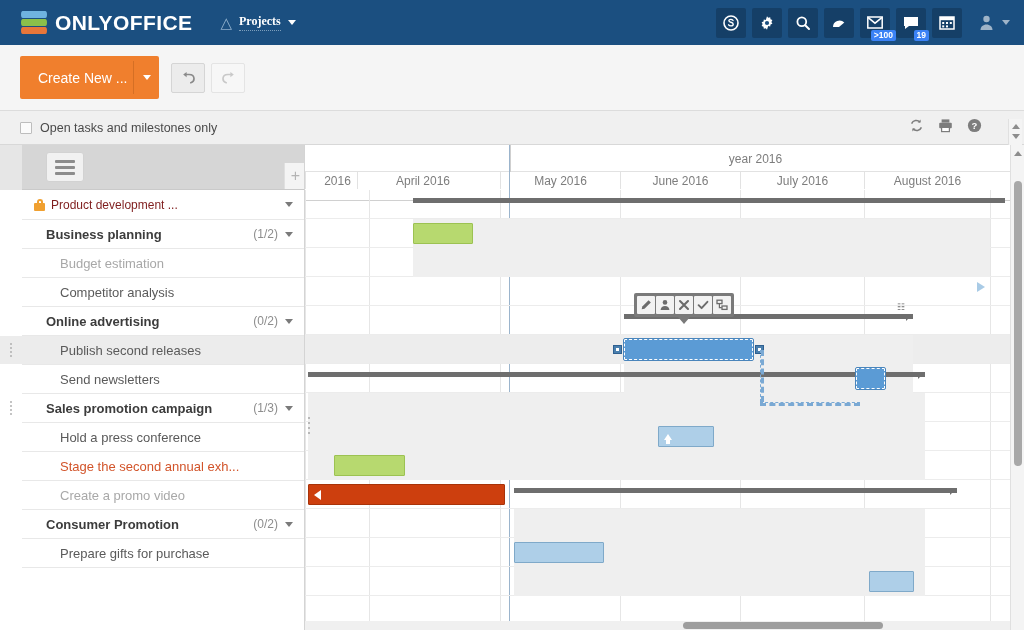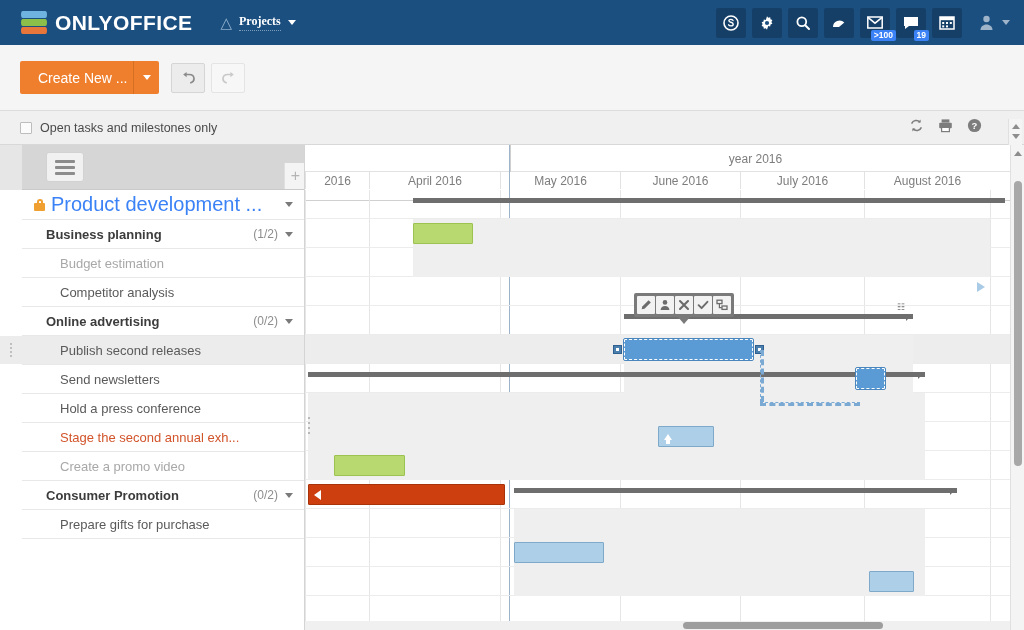--- a/index.html
+++ b/index.html
@@ -54,21 +54,21 @@
   }
   .badge.sm { right: -3px; }
   .avatar-box { display: flex; align-items: center; margin-left: 16px; }
 
   
   .toolbar {
     height: 66px; background: #f5f5f5; border-bottom: 1px solid #dcdcdc;
     display: flex; align-items: center; position: relative;
   }
   .btn-create {
-    margin-left: 20px; height: 33px; background: #f07f2d; color: #fff;
+    margin-left: 20px; height: 43px; background: #f07f2d; color: #fff;
     border: none; border-radius: 2px; font-size: 14px;
     font-family: "Liberation Sans", sans-serif;
     display: flex; align-items: center; padding: 0 0 0 18px; cursor: pointer;
   }
   .btn-create .lbl { padding-right: 32px; }
   .btn-create .split {
     border-left: 1px solid #d56f24; height: 33px; width: 26px;
     display: flex; align-items: center; justify-content: center; margin-left: -26px;
   }
   .btn-create .split i {
@@ -193,21 +193,21 @@
   .lock .body {
     position: absolute; bottom: 0; left: 0; width: 11px; height: 8px;
     background: #f0a030; border-radius: 1px;
   }
   .lock .shackle {
     position: absolute; top: 0; left: 2.5px; width: 6px; height: 6px;
     border: 2px solid #f0a030; border-bottom: none;
     border-radius: 3px 3px 0 0;
   }
   .t-name { font-size: 13px; color: #4c4c4c; }
-  .t-name.project { font-size: 20px; color: #3b82f6; }
+  .t-name.project { font-size: 12px; color: #7f1d1d; }
   .t-name.group { font-weight: bold; color: #3c3c3c; padding-left: 24px; }
   .t-name.task { padding-left: 38px; color: #5a5a5a; }
   .t-name.muted { color: #a8a8a8; }
   .t-name.overdue { color: #d2542a; }
   .t-right {
     margin-left: auto; display: flex; align-items: center; padding-right: 12px;
   }
   .t-count { font-size: 12px; color: #8d8d8d; margin-right: 7px; }
   .t-caret {
     width: 0; height: 0;
@@ -554,20 +554,35 @@
           </div>
           <span class="t-name task">Publish second releases</span>
           <div class="t-right"></div>
         </div>
         <div class="trow">
           <div class="trow-gutter"></div>
           <span class="t-name task">Send newsletters</span>
           <div class="t-right"></div>
         </div>
         <div class="trow">
+          <div class="trow-gutter">
+            <span class="dots">
+              <i></i>
+              <i></i>
+              <i></i>
+              <i></i>
+            </span>
+          </div>
+          <span class="t-name group">Sales promotion campaign</span>
+          <div class="t-right">
+            <span class="t-count">(1/3)</span>
+            <span class="t-caret"></span>
+          </div>
+        </div>
+        <div class="trow">
           <div class="trow-gutter"></div>
           <span class="t-name task">Hold a press conference</span>
           <div class="t-right"></div>
         </div>
         <div class="trow">
           <div class="trow-gutter"></div>
           <span class="t-name task overdue">Stage the second annual exh...</span>
           <div class="t-right"></div>
         </div>
         <div class="trow">
@@ -598,21 +613,21 @@
     </div>
   </div>
 
   <div class="gantt">
     <div class="g-head">
       <div class="g-year">
         <div class="g-year-cell" style="left:205px; width:490px;">year 2016</div>
       </div>
       <div class="g-months">
           <div class="g-month" style="left: 0px; width: 64px;">2016</div>
-          <div class="g-month" style="left: 64px; width: 131px;">April 2016</div>
+          <div class="g-month" style="left: 52px; width: 131px;">April 2016</div>
           <div class="g-month" style="left: 195px; width: 120px;">May 2016</div>
           <div class="g-month" style="left: 315px; width: 120px;">June 2016</div>
           <div class="g-month" style="left: 435px; width: 124px;">July 2016</div>
           <div class="g-month" style="left: 559px; width: 126px;">August 2016</div>
         </div>
     </div>
 
     <div class="g-body">
 
       <div class="g-vline" style="left:0px;"></div>

